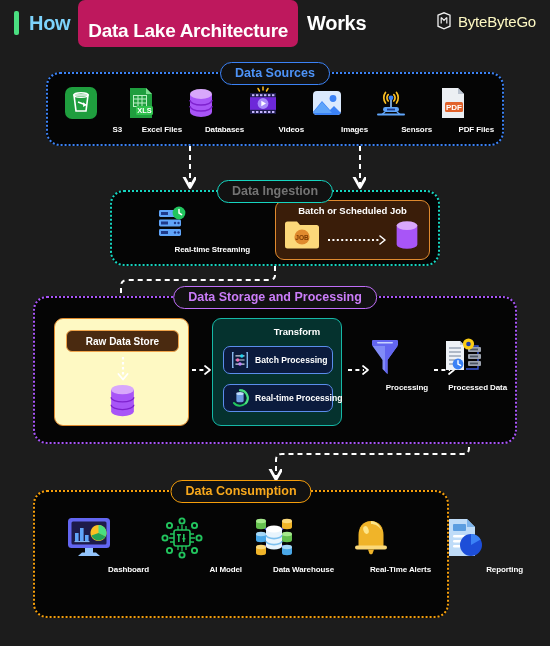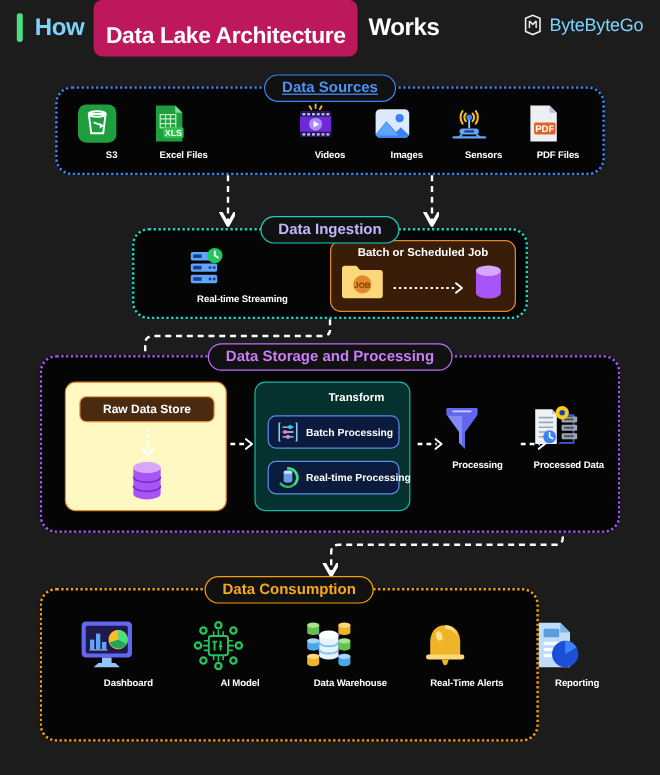--- a/index.html
+++ b/index.html
@@ -31,42 +31,42 @@
   }
   .head-works {
     color: #ffffff; font-size: 20px; font-weight: bold; margin-left: 9px;
     letter-spacing: -0.3px;
     text-align: center;
   }
   .brand {
     position: absolute; right: 14px; top: 12px;
     display: flex; align-items: center; gap: 6px;
   }
-  .brand-name { color: #7dd3fc; font-size: 15px; letter-spacing: -0.2px; }
+  .brand-name { color: #fef9c3; font-size: 15px; letter-spacing: -0.2px; }
 
   
   .section { position: absolute; border-radius: 14px; background: #050505; }
   .sec-title {
     position: absolute; top: -12px; left: 50%; transform: translateX(-50%);
     background: #111111; border-radius: 20px; padding: 3px 14px 4px 14px;
     font-size: 12.5px; font-weight: bold; white-space: nowrap; z-index: 6;
   }
 
   
   .sec-sources  { border: 2px dotted #3b82f6; }
-  .t-sources    { border: 1.6px solid #3b82f6; color: #4d93f7; text-decoration: underline; }
+  .t-sources    { border: 1.6px solid #3b82f6; color: #4d93f7; }
   .sec-ingest   { border: 2px dotted #16d5c0; }
-  .t-ingest     { border: 1.6px solid #16d5c0; color: #c4b5fd; }
+  .t-ingest     { border: 1.6px solid #16d5c0; color: #737373; }
   .sec-storage  { border: 2px dotted #a855f7; }
   .t-storage    { border: 1.6px solid #c06ef9; color: #cb7df9; }
   .sec-consume  { border: 2px dotted #f59e0b; }
   .t-consume    { border: 1.6px solid #f59e0b; color: #f8a81c; }
 
   
-  .tile { position: absolute; text-align: center; }
+  .tile { position: absolute; text-align: right; }
   .tile-label {
     color: #ffffff; font-size: 8px; font-weight: bold; margin-top: 5px;
     white-space: nowrap; letter-spacing: -0.1px;
   }
   .tile-ico { display: block; margin: 0 auto; }
 
   
   .inner-box { position: absolute; border-radius: 9px; }
   .box-raw { border: 1.6px solid #e08a2e; background: #fef9c3; }
   .box-transform { border: 1.6px solid #15b8a6; background: #05322e; padding-left: 40px; }
@@ -150,20 +150,31 @@
             <rect x="9.5" y="9.5" width="13" height="11" fill="none"></rect>
             <path d="M9.5 13 H22.5 M9.5 17 H22.5 M14 9.5 V20.5 M18 9.5 V20.5"></path>
           </g>
           <rect x="12" y="20" width="17" height="9" rx="1.5" fill="#2fc24d"></rect>
           <text x="20.5" y="27" font-family="Liberation Sans, sans-serif" font-size="7.4" font-weight="bold" fill="#ffffff" text-anchor="middle">XLS</text>
         </svg>
       </span>
       <div class="tile-label">Excel Files</div>
     </div>
 
+    <div class="tile" style="left:136px;top:12px;width:60px">
+      <span class="tile-ico">
+        <svg width="34" height="34" viewBox="0 0 34 34">
+          <path d="M6 8 L6 26 A11 5 0 0 0 28 26 L28 8 Z" fill="#a855f7"></path>
+          <ellipse cx="17" cy="8" rx="11" ry="5" fill="#d8a7fb"></ellipse>
+          <path d="M6 14 A11 5 0 0 0 28 14" fill="none" stroke="#7e22ce" stroke-width="1.4"></path>
+          <path d="M6 20 A11 5 0 0 0 28 20" fill="none" stroke="#7e22ce" stroke-width="1.4"></path>
+        </svg>
+      </span>
+      <div class="tile-label">Databases</div>
+    </div>
 
     <div class="tile" style="left:198px;top:12px;width:58px">
       <span class="tile-ico">
         <svg width="34" height="34" viewBox="0 0 34 34">
           <g stroke="#fbbf24" stroke-width="1.5" stroke-linecap="round">
             <path d="M17 1 L17 4"></path>
               <path d="M12 2.5 L13.5 5"></path>
               <path d="M22 2.5 L20.5 5"></path>
           </g>
           <rect x="4" y="7" width="26" height="21" rx="1.5" fill="#6d28d9"></rect>

